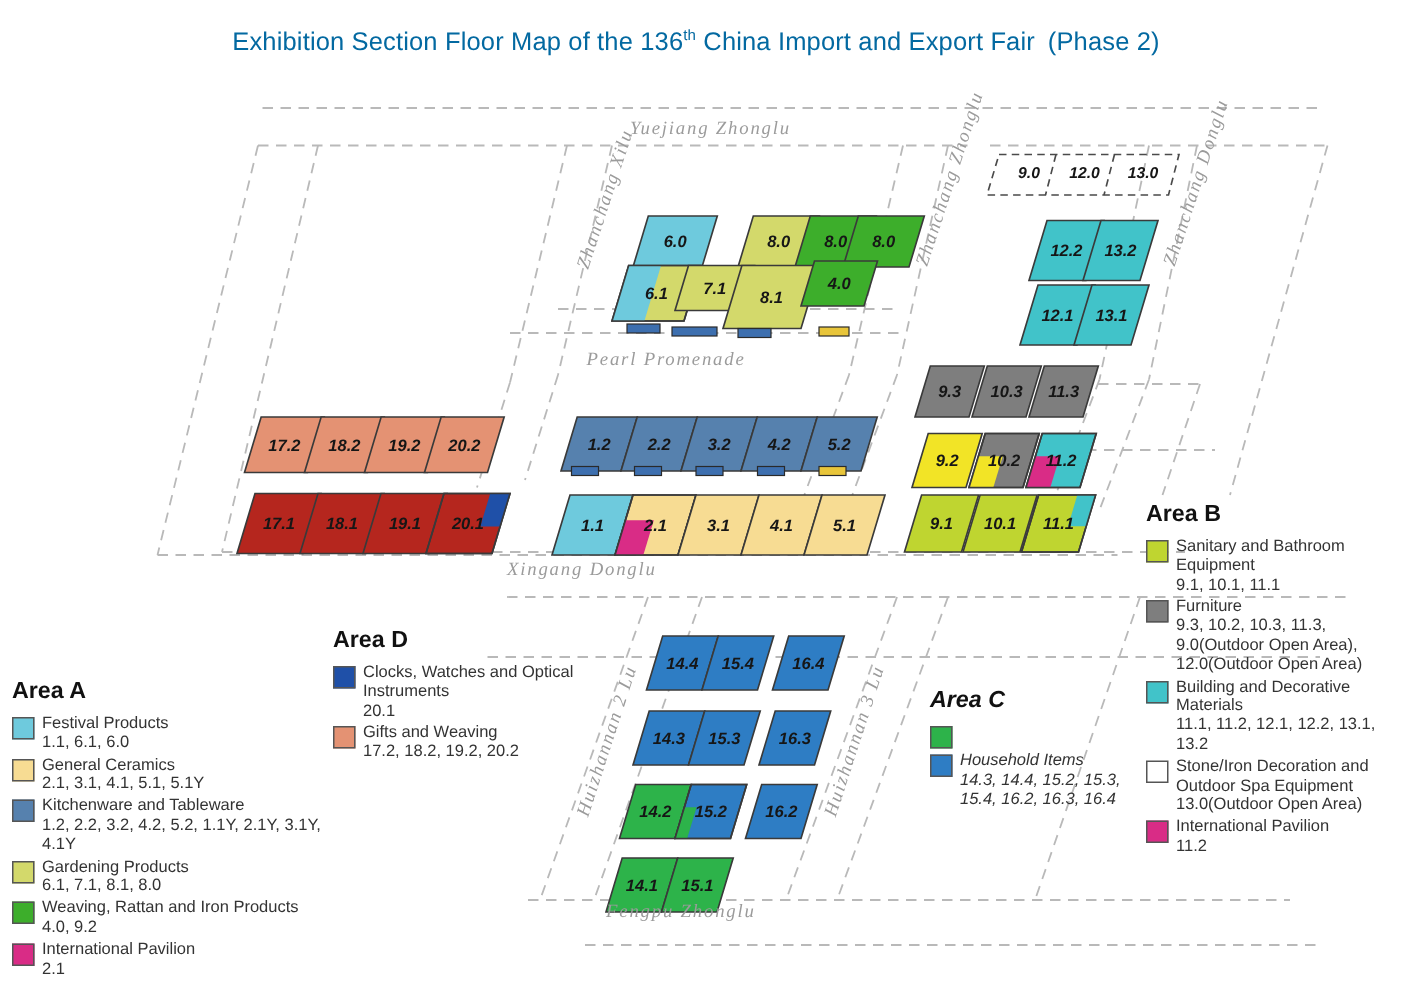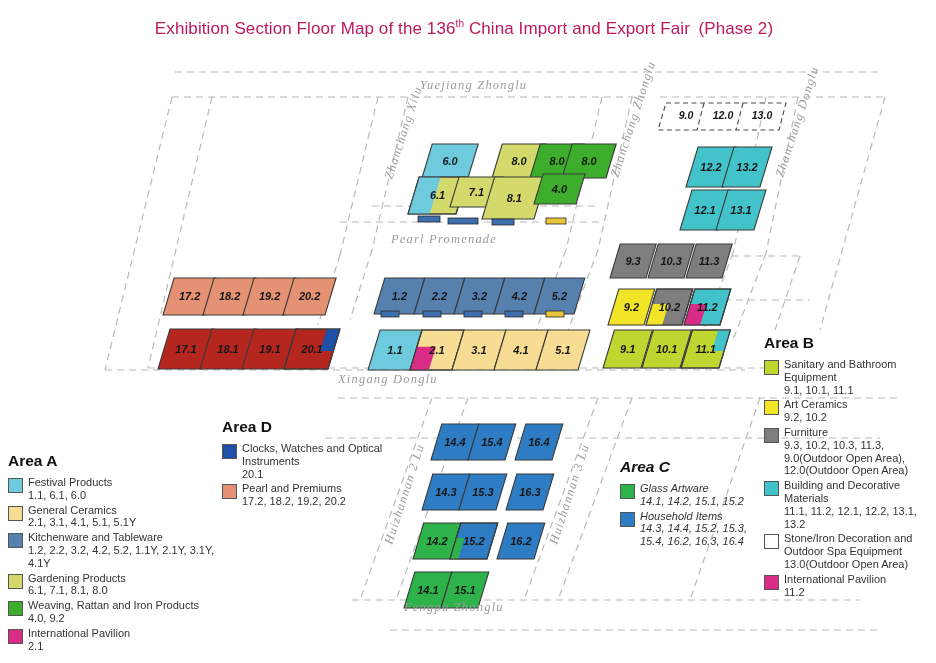--- a/index.html
+++ b/index.html
@@ -9,21 +9,21 @@
     background: #ffffff;
     font-family: "Liberation Sans", sans-serif;
     overflow: hidden;
   }
   #root { position: relative; width: 936px; height: 663px; background:#fff; }
 
   
   #title {
     position: absolute; left: 0; top: 18px; width: 928px;
     text-align: center;
-    font-size: 17px; color: #be185d; letter-spacing: .1px;
+    font-size: 17px; color: #0369a1; letter-spacing: .1px;
     white-space: nowrap;
   }
   #title .sup { font-size: 10px; vertical-align: super; }
 
   
   #mapsvg { position: absolute; left: 0; top: 0; width: 936px; height: 663px; }
 
   .hallLabel {
     font-family: "Liberation Sans", sans-serif;
     font-size: 11px; font-style: italic; font-weight: bold;
@@ -414,36 +414,32 @@
         <div class="legrow">
           <div class="swatch" style="background: rgb(31, 80, 168);"></div>
           <div class="legtxt">
             <span class="nm">Clocks, Watches and Optical Instruments</span>
             <span class="hl">20.1</span>
           </div>
         </div>
         <div class="legrow">
           <div class="swatch" style="background: rgb(228, 146, 115);"></div>
           <div class="legtxt">
-            <span class="nm">Pearl and Premiums</span>
+            <span class="nm">Gifts and Weaving</span>
             <span class="hl">17.2, 18.2, 19.2, 20.2</span>
           </div>
         </div>
       </div>
   </div>
 
   <div class="legend" id="legendC">
     <h3>Area C</h3>
     <div>
         <div class="legrow">
           <div class="swatch" style="background: rgb(45, 179, 74);"></div>
-          <div class="legtxt">
-            <span class="nm">Glass Artware</span>
-            <span class="hl">14.1, 14.2, 15.1, 15.2</span>
-          </div>
         </div>
         <div class="legrow">
           <div class="swatch" style="background: rgb(46, 125, 196);"></div>
           <div class="legtxt">
             <span class="nm">Household Items</span>
             <span class="hl">14.3, 14.4, 15.2, 15.3, 15.4, 16.2, 16.3, 16.4</span>
           </div>
         </div>
       </div>
   </div>
@@ -452,27 +448,20 @@
     <h3>Area B</h3>
     <div>
         <div class="legrow">
           <div class="swatch" style="background: rgb(191, 213, 48);"></div>
           <div class="legtxt">
             <span class="nm">Sanitary and Bathroom Equipment</span>
             <span class="hl">9.1, 10.1, 11.1</span>
           </div>
         </div>
         <div class="legrow">
-          <div class="swatch" style="background: rgb(242, 228, 38);"></div>
-          <div class="legtxt">
-            <span class="nm">Art Ceramics</span>
-            <span class="hl">9.2, 10.2</span>
-          </div>
-        </div>
-        <div class="legrow">
           <div class="swatch" style="background: rgb(126, 126, 126);"></div>
           <div class="legtxt">
             <span class="nm">Furniture</span>
             <span class="hl">9.3, 10.2, 10.3, 11.3, 9.0(Outdoor Open Area), 12.0(Outdoor Open Area)</span>
           </div>
         </div>
         <div class="legrow">
           <div class="swatch" style="background: rgb(65, 195, 201);"></div>
           <div class="legtxt">
             <span class="nm">Building and Decorative Materials</span>

